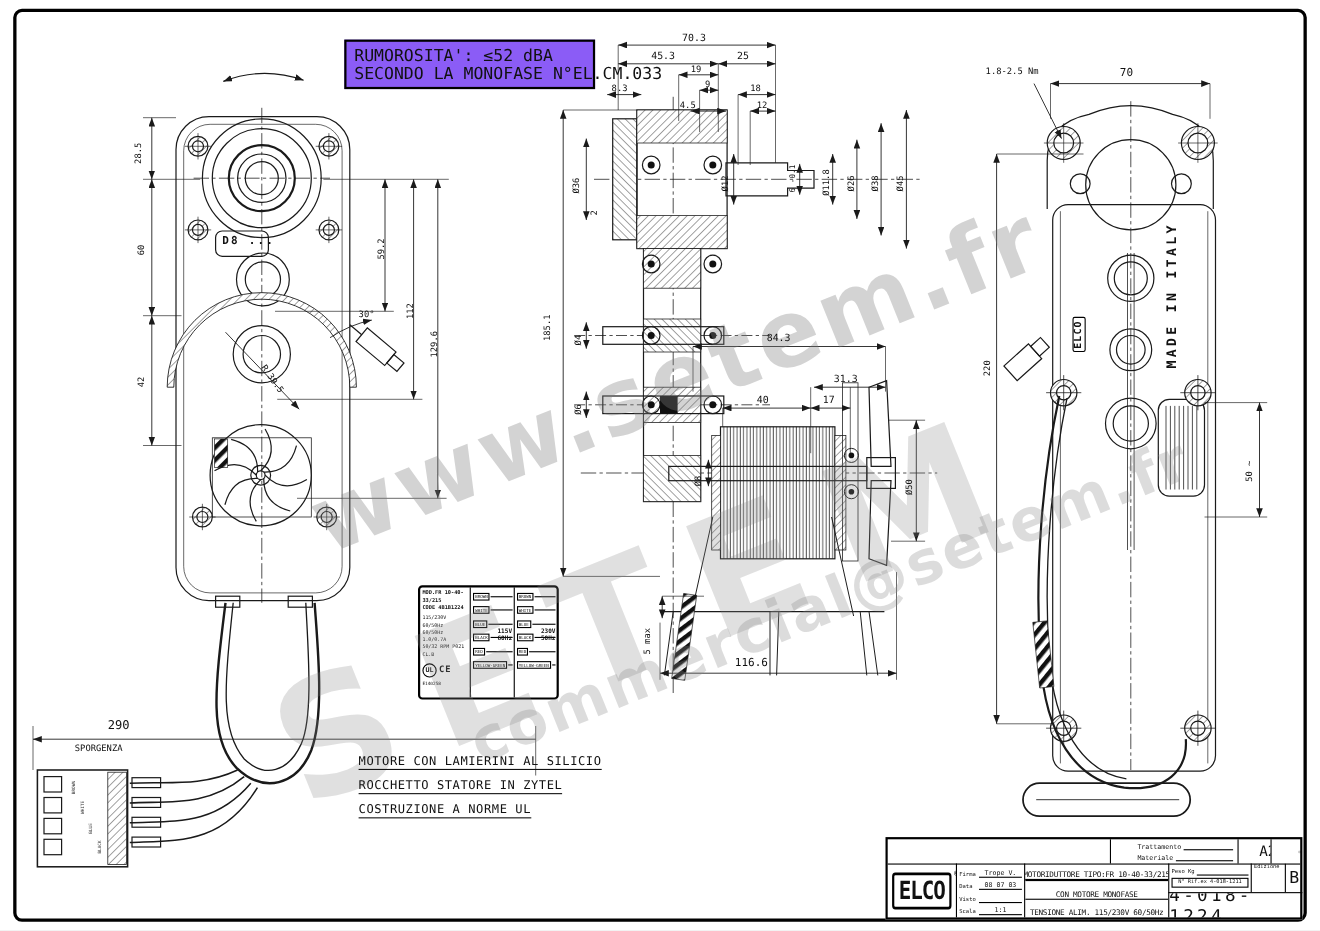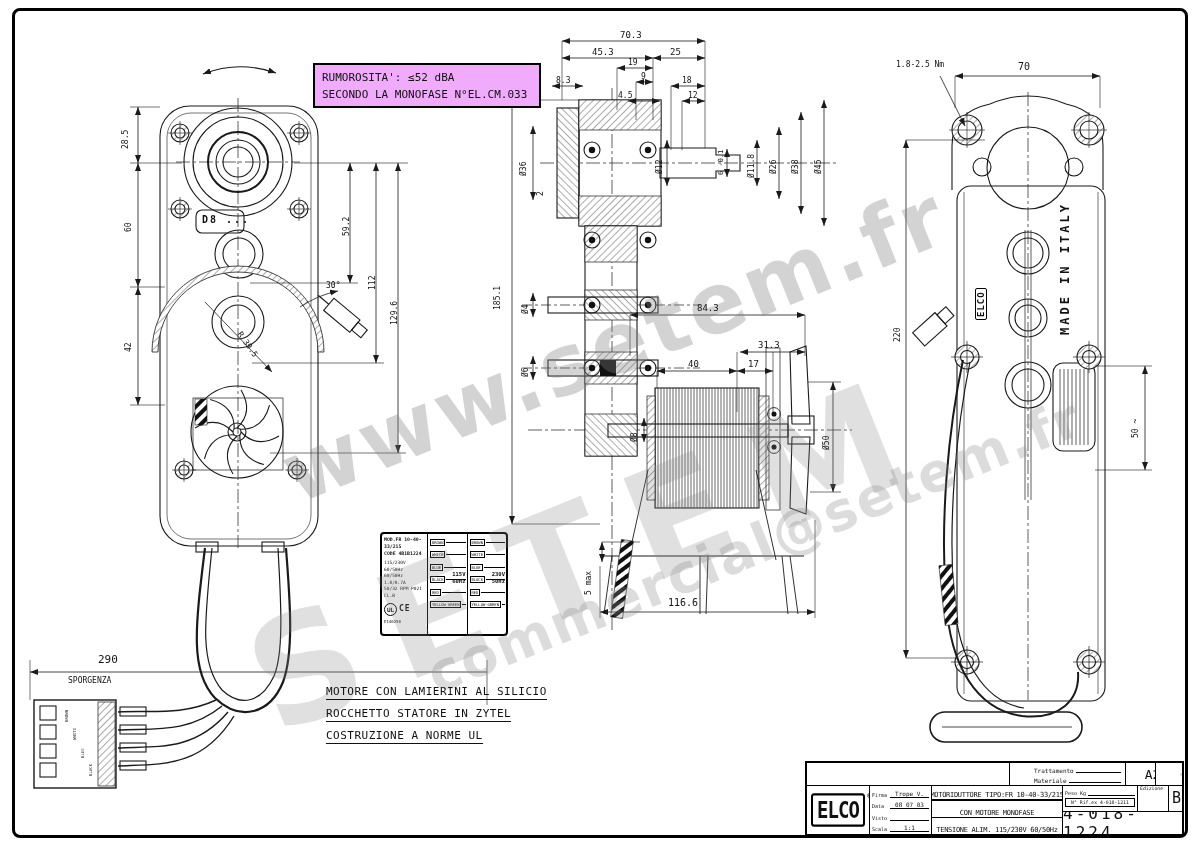--- a/index.html
+++ b/index.html
@@ -10,23 +10,23 @@
   svg.draw{position:absolute;left:0;top:0;z-index:3;}
   
   .lb{position:absolute;z-index:10;font-size:9px;line-height:10px;white-space:nowrap;
       font-family:"DejaVu Sans Mono",monospace;color:#111;}
   .v{transform:rotate(-90deg);transform-origin:0 0;}
   .r55{transform:rotate(55deg);transform-origin:0 0;}
   .s8{font-size:8px;} .s10{font-size:10px;} .s11{font-size:11px;} .s7{font-size:7px;}
   .made{font-size:12px;letter-spacing:3px;font-weight:bold;}
   .elco-side{border:1.5px solid #000;border-radius:2px;padding:0 2px;font-weight:bold;font-size:9px;letter-spacing:1px;}
   
-  .notebox{position:absolute;left:313px;top:63px;width:228px;height:45px;border:2.5px solid #000;
-           z-index:12;background:#f0abfc;padding:4px 7px;box-sizing:border-box;
-           font-size:11px;line-height:17px;white-space:nowrap;}
+  .notebox{position:absolute;left:313px;top:36px;width:228px;height:45px;border:2.5px solid #000;
+           z-index:12;background:#8b5cf6;padding:4px 7px;box-sizing:border-box;
+           font-size:15px;line-height:17px;white-space:nowrap;}
   
   .unote{position:absolute;z-index:10;font-size:11px;letter-spacing:.5px;
          border-bottom:1px solid #111;padding-bottom:1px;white-space:nowrap;margin-left:35px;}
   
   .wm{position:absolute;z-index:6;transform:rotate(-22deg);transform-origin:0 0;
       font-family:"DejaVu Sans",sans-serif;font-weight:bold;white-space:nowrap;pointer-events:none;}
   .wm1{left:268px;top:432px;font-size:84px;letter-spacing:4px;color:rgba(125,125,125,.34);}
   .wm2{left:225px;top:608px;font-size:148px;letter-spacing:32px;color:rgba(135,135,135,.26);}
   .wm3{left:418px;top:648px;font-size:54px;letter-spacing:2px;color:rgba(140,140,140,.30);}
   

